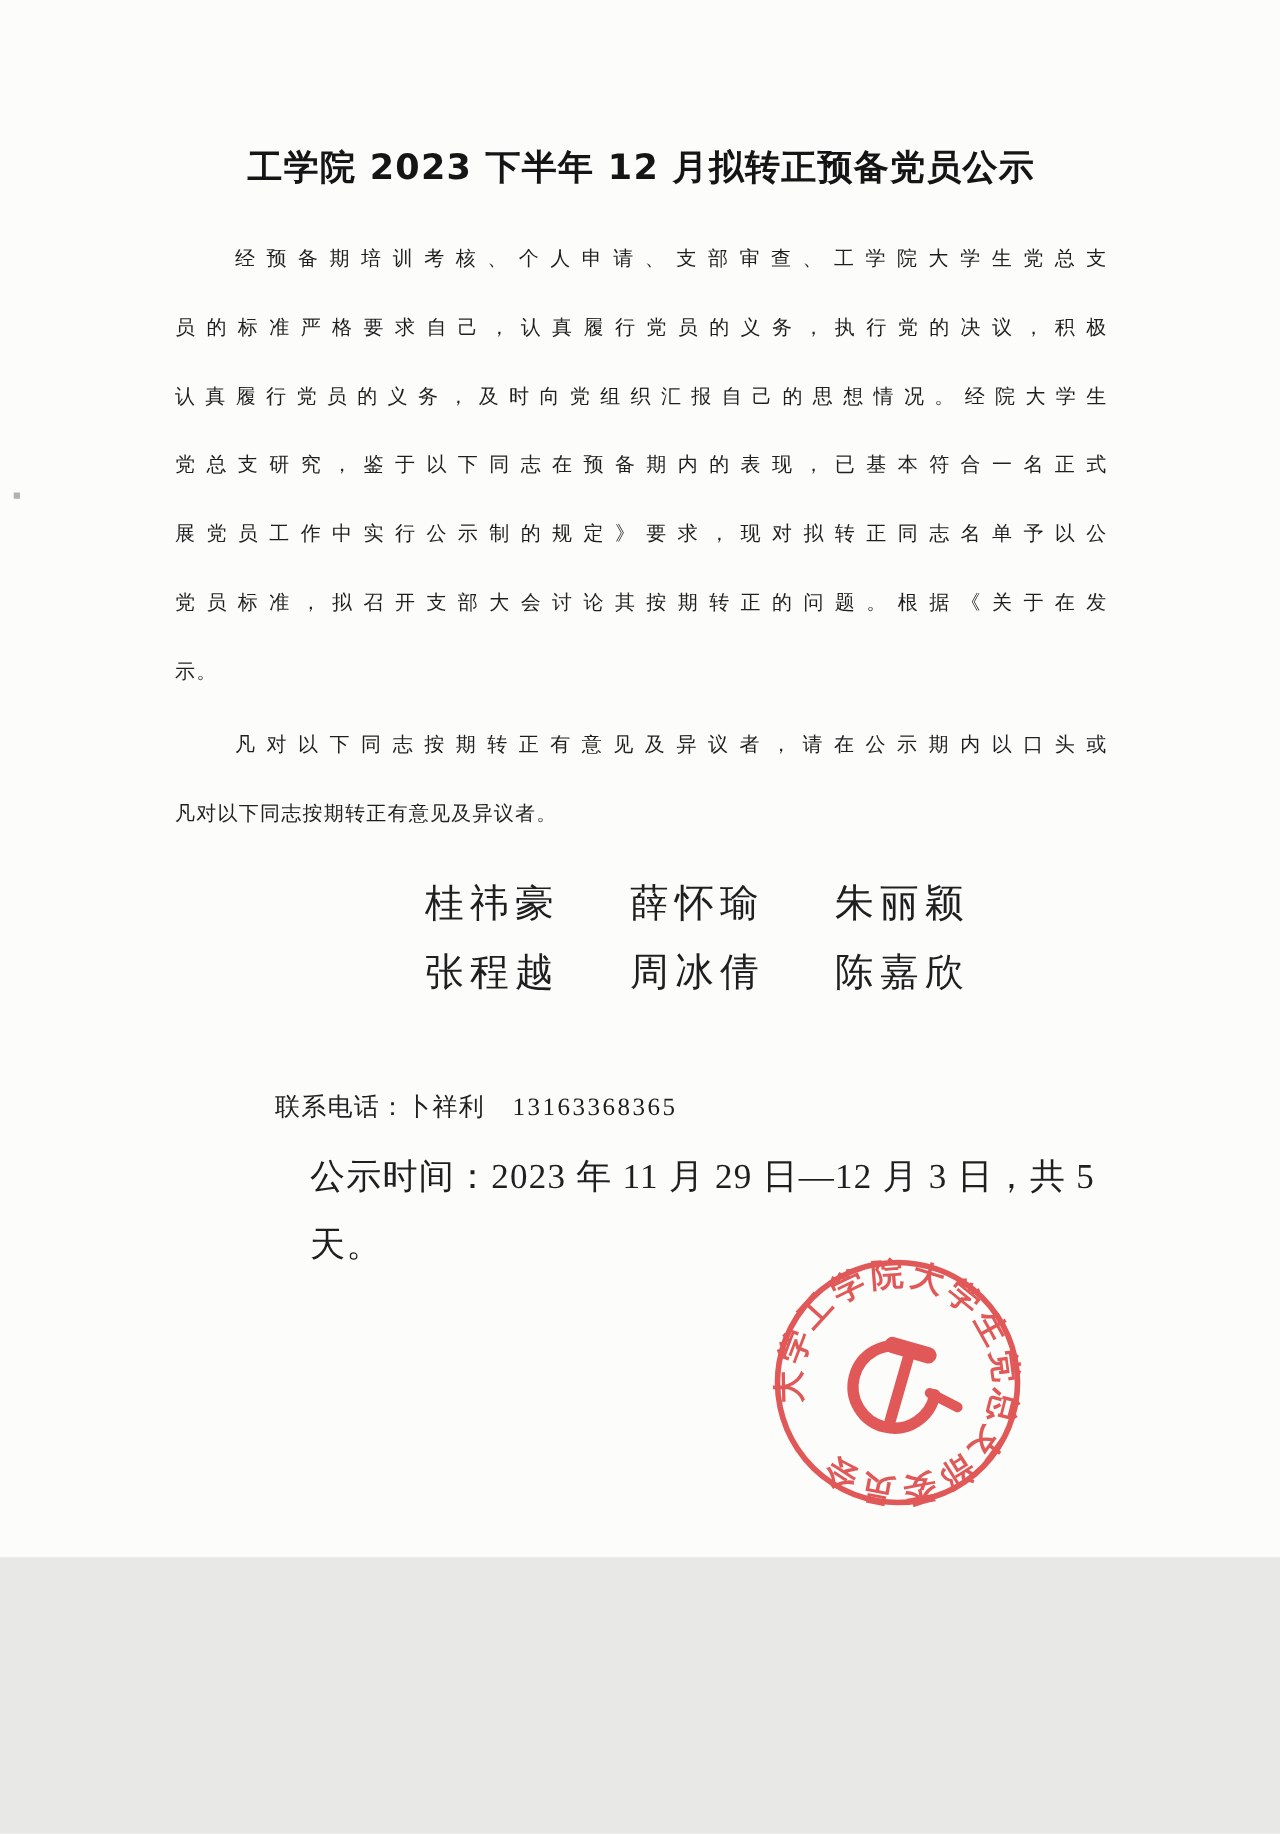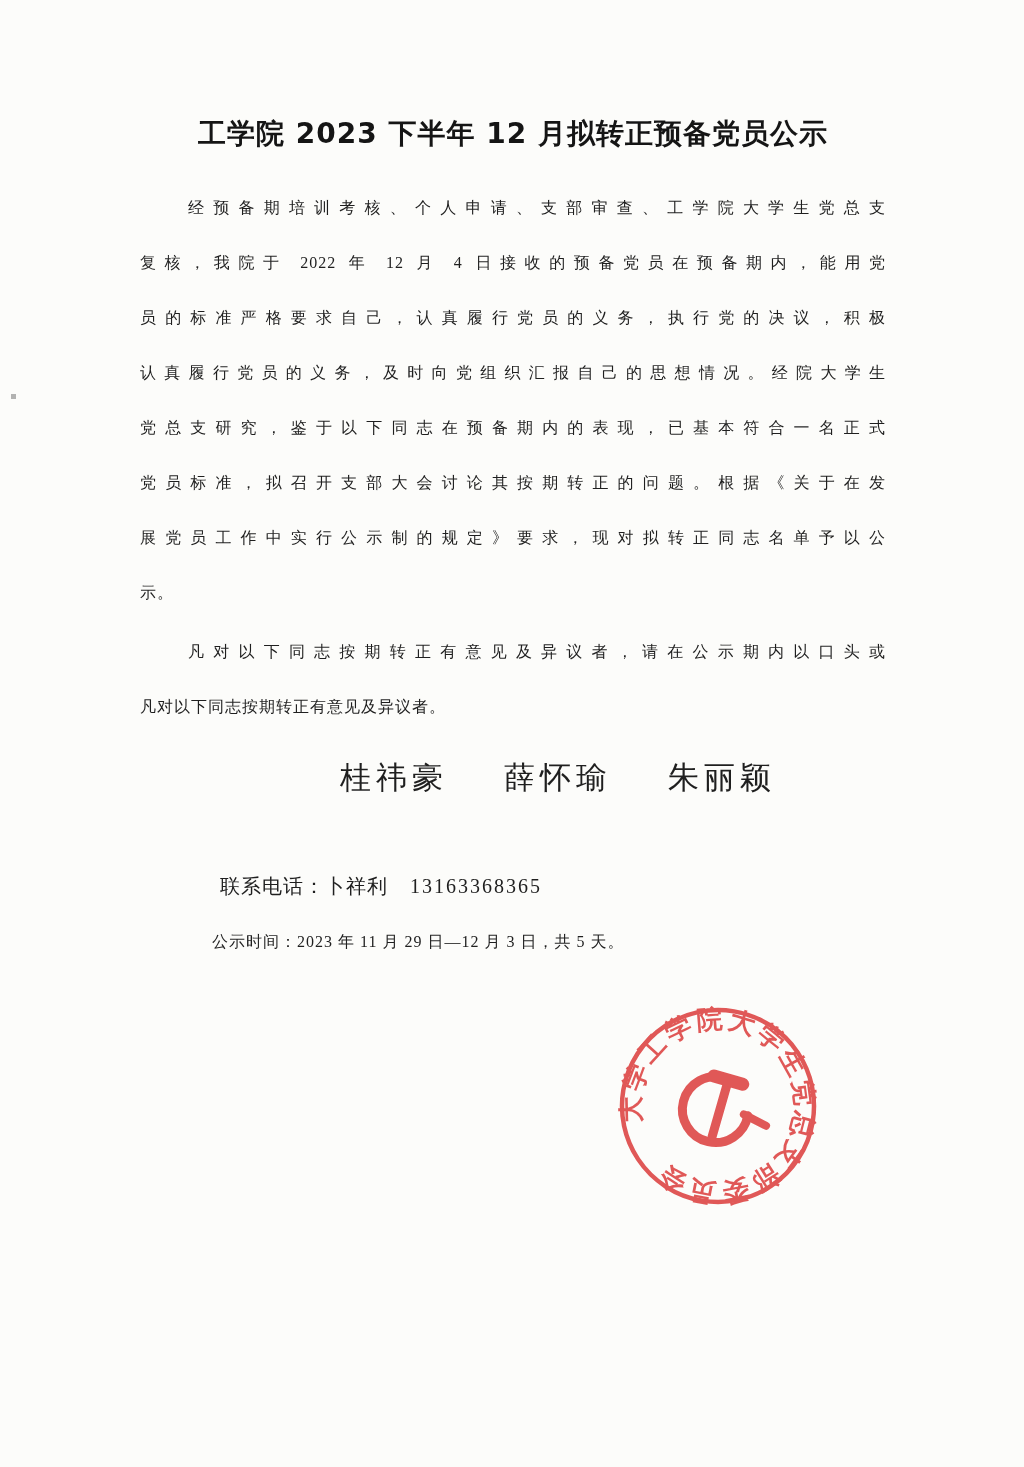--- a/index.html
+++ b/index.html
@@ -1,18 +1,18 @@
 <!DOCTYPE html>
 <html><head>
 <meta charset="utf-8">
 <style>
   html,body { margin:0; padding:0; background:#e8e8e6; }
   .sheet {
     position:relative;
-    width:1024px; height:1467px;
+    width:1024px; height:1246px;
     margin:0 auto;
     background:#fcfcfa;
     box-sizing:border-box;
     padding:113px 138px 0 140px;
     font-family:"Liberation Serif", serif;
     color:#1f1f1f;
     overflow:hidden;
   }
   .title {
     margin:0;
@@ -31,21 +31,21 @@
     line-height:55px;
     letter-spacing:1px;
     white-space:nowrap;
   }
   .j { text-align:justify; text-align-last:justify; white-space:normal; }
   .indent { text-indent:48px; }
   .names { margin-top:16px; margin-left:200px; }
   .names-row { display:flex; gap:56px; line-height:55px; font-size:31px; letter-spacing:5px; }
   .contact { margin-top:54px; margin-left:80px; line-height:55px; font-size:20px; letter-spacing:1px; }
   .contact .phone { margin-left:22px; letter-spacing:2px; }
-  .period { margin-left:72px; line-height:55px; font-size:16px; letter-spacing:1px; }
+  .period { margin-left:108px; line-height:55px; font-size:28px; letter-spacing:1px; }
   .seal {
     position:absolute; left:612px; top:1000px;
     width:212px; height:212px;
     mix-blend-mode:multiply;
     transform:rotate(-12deg);
     opacity:.92;
     pointer-events:none;
   }
   .artifact-dot {
     position:absolute; left:11px; top:394px;
@@ -54,39 +54,43 @@
 </style>
 </head>
 <body>
 
 <div class="sheet">
 
   <h1 class="title">工学院 2023 下半年 12 月拟转正预备党员公示</h1>
 
   <div class="para p1">
     <div class="line j indent">经预备期培训考核、个人申请、支部审查、工学院大学生党总支</div>
-    <div class="line j">复核，我院于 2022 年 12 月 4 日接收的预备党员在预备期内，能用党</div>
     <div class="line j">员的标准严格要求自己，认真履行党员的义务，执行党的决议，积极</div>
     <div class="line j">认真履行党员的义务，及时向党组织汇报自己的思想情况。经院大学生</div>
     <div class="line j">党总支研究，鉴于以下同志在预备期内的表现，已基本符合一名正式</div>
+    <div class="line j">展党员工作中实行公示制的规定》要求，现对拟转正同志名单予以公</div>
     <div class="line j">党员标准，拟召开支部大会讨论其按期转正的问题。根据《关于在发</div>
-    <div class="line j">展党员工作中实行公示制的规定》要求，现对拟转正同志名单予以公</div>
     <div class="line">示。</div>
   </div>
 
   <div class="para p2">
     <div class="line j indent">凡对以下同志按期转正有意见及异议者，请在公示期内以口头或</div>
     <div class="line">凡对以下同志按期转正有意见及异议者。</div>
   </div>
 
   <div class="names">
     <div class="names-row">
       <span>桂祎豪</span>
       <span>薛怀瑜</span>
       <span>朱丽颖</span>
+    </div>
+    <div class="names-row">
+      <span>张程越</span>
+      <span>周冰倩</span>
+      <span>陈嘉欣</span>
     </div>
   </div>
 
   <div class="contact">
     <span>联系电话：</span><span>卜祥利</span><span class="phone">13163368365</span>
   </div>
 
   <div class="period">公示时间：2023 年 11 月 29 日—12 月 3 日，共 5 天。</div>
 
   <div class="seal">

